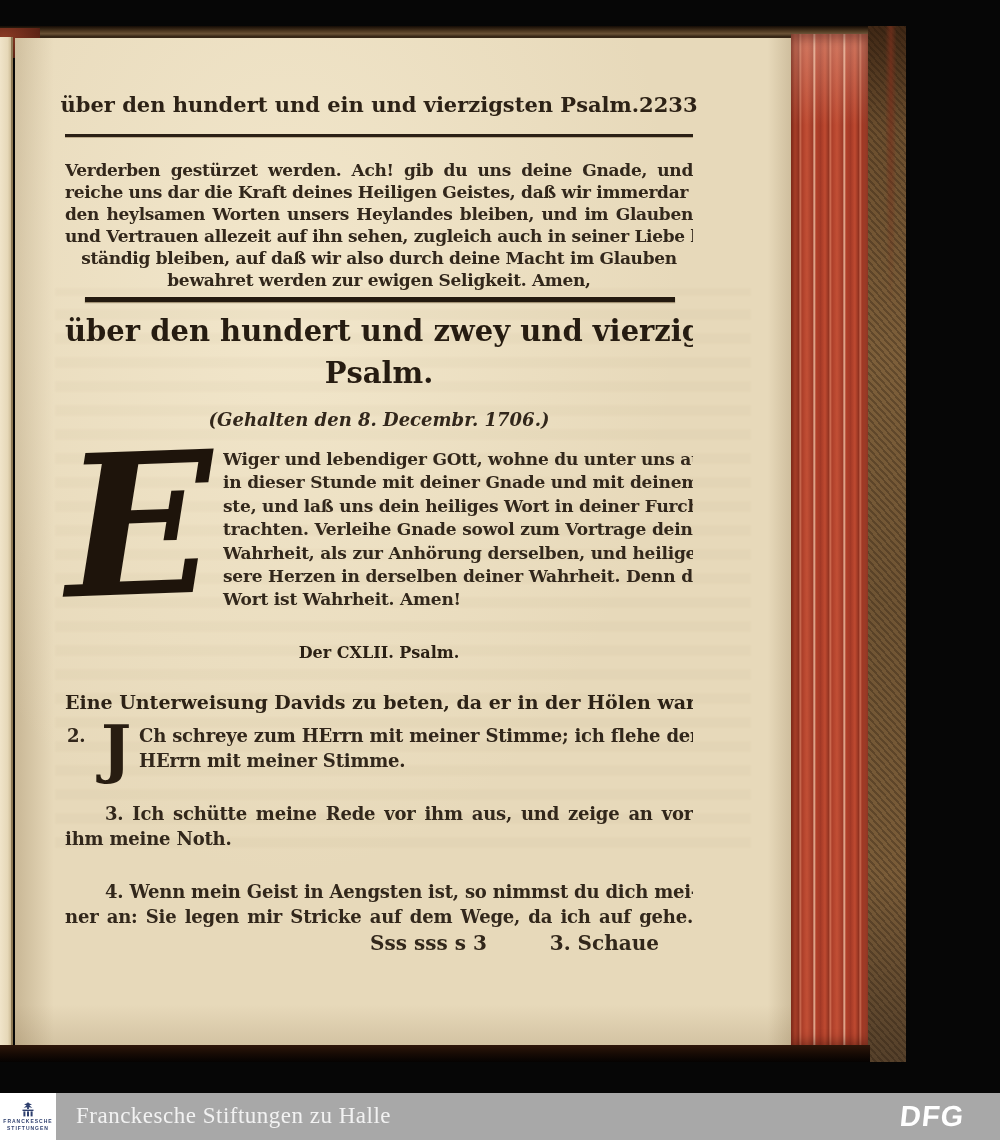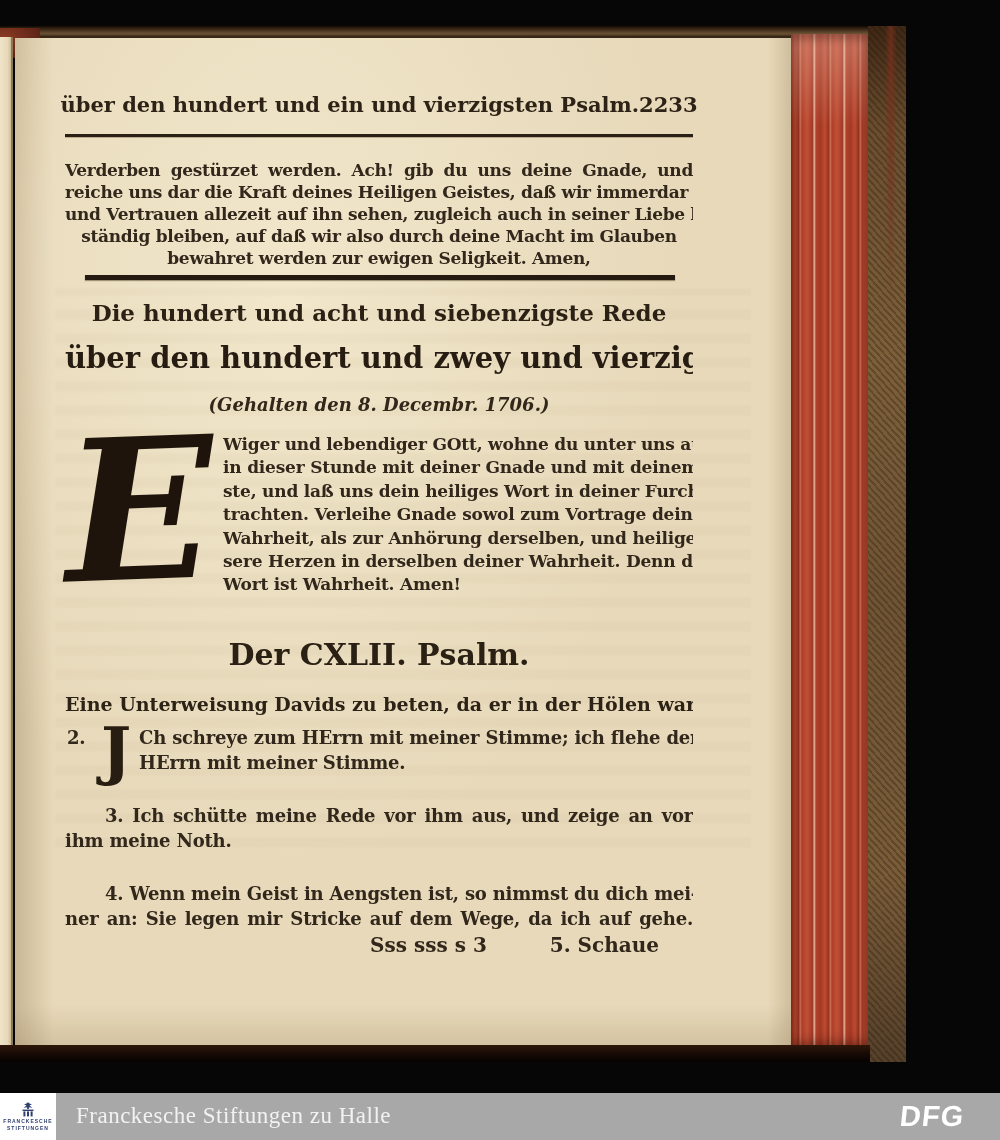--- a/index.html
+++ b/index.html
@@ -66,21 +66,21 @@
 
   .rede-heading { margin-top:17px; font-size:23px; line-height:32px; color:#2b2014; }
   .psalm-heading { margin-top:8px; font-size:29px; line-height:42px; color:#261c11; }
   .gehalten { margin-top:14px; font-size:18px; line-height:24px;font-style:italic; }
 
   .prayer { margin-top:16px; font-size:17px; line-height:23.4px; letter-spacing:-0.2px; }
   .dropcap-e { float:left; width:148px; height:162px; margin:2px 10px 0 0;
     font-size:196px; line-height:150px; color:#1e140b; text-align:center;
     font-style:italic; transform:rotate(-2deg); }
 
-  .psalm-title { margin-top:42px; font-size:30px; line-height:32px; color:#2b2014; }
+  .psalm-title { margin-top:25px; font-size:16px; line-height:32px; color:#2b2014; }
   .psalm-subtitle { margin-top:20px; font-size:19px; line-height:26px; color:#2d2216; }
 
   .verses { font-size:18px; line-height:25px; letter-spacing:-0.2px; }
   .verse2 { position:relative; margin-top:8px; }
   .verse-num { position:absolute; left:2px; top:0; }
   .dropcap-j { float:left; font-size:64px; line-height:48px; margin:2px 8px 0 36px;
     color:#281d11; }
   .indent1 { padding-left:40px;margin-top:28px; }
   .sig-row { position:relative; margin-top:2px; height:26px; font-size:20px; }
   .sig { position:absolute; left:305px; top:0; white-space:nowrap; }
@@ -115,30 +115,31 @@
 
       <div class="header-row">
         <span>über den hundert und ein und vierzigsten Psalm.</span>
         <span>2233</span>
       </div>
       <div class="header-rule"></div>
 
       <div class="para1">
         <div class="line">Verderben gestürzet werden.  Ach! gib du uns deine Gnade, und</div>
         <div class="line">reiche uns dar die Kraft deines Heiligen Geistes, daß wir immerdar an</div>
+        <div class="line">den heylsamen Worten unsers Heylandes bleiben, und im Glauben</div>
         <div class="line">und Vertrauen allezeit auf ihn sehen, zugleich auch in seiner Liebe be-</div>
         <div class="cline">ständig bleiben, auf daß wir also durch deine Macht im Glauben</div>
         <div class="cline">bewahret werden zur ewigen Seligkeit. Amen,</div>
       </div>
 
       <div class="thick-rule"></div>
 
-      <div class="rede-heading cline">Die hundert und acht und siebenzigste Rede</div>
       <div class="psalm-heading">
         <div class="cline">über den hundert und zwey und vierzigsten</div>
+        <div class="cline">Psalm.</div>
       </div>
       <div class="gehalten cline">(Gehalten den 8. Decembr. 1706.)</div>
 
       <div class="prayer">
         <div class="dropcap-e">E</div>
         <div class="line">Wiger und lebendiger GOtt, wohne du unter uns auch</div>
         <div class="line">in dieser Stunde mit deiner Gnade und mit deinem Gei-</div>
         <div class="line">ste, und laß uns dein heiliges Wort in deiner Furcht be-</div>
         <div class="line">trachten.  Verleihe Gnade sowol zum Vortrage deiner</div>
         <div class="line">Wahrheit, als zur Anhörung derselben, und heilige un-</div>
@@ -161,21 +162,21 @@
           <div>ihm meine Noth.</div>
         </div>
         <div>
           <div class="line indent1">4. Wenn mein Geist in Aengsten ist, so nimmst du dich mei-</div>
           <div class="line">ner an: Sie legen mir Stricke auf dem Wege, da ich auf gehe.</div>
         </div>
       </div>
 
       <div class="sig-row">
         <span class="sig">Sss sss s 3</span>
-        <span class="catchword">5. Schaue</span>
+        <span class="catchword">3. Schaue</span>
       </div>
 
     </div>
   </div>
 
   <div class="fore-edge"></div>
   <div class="cover-edge"></div>
   <div class="bottom-strip"></div>
 </div>
 

